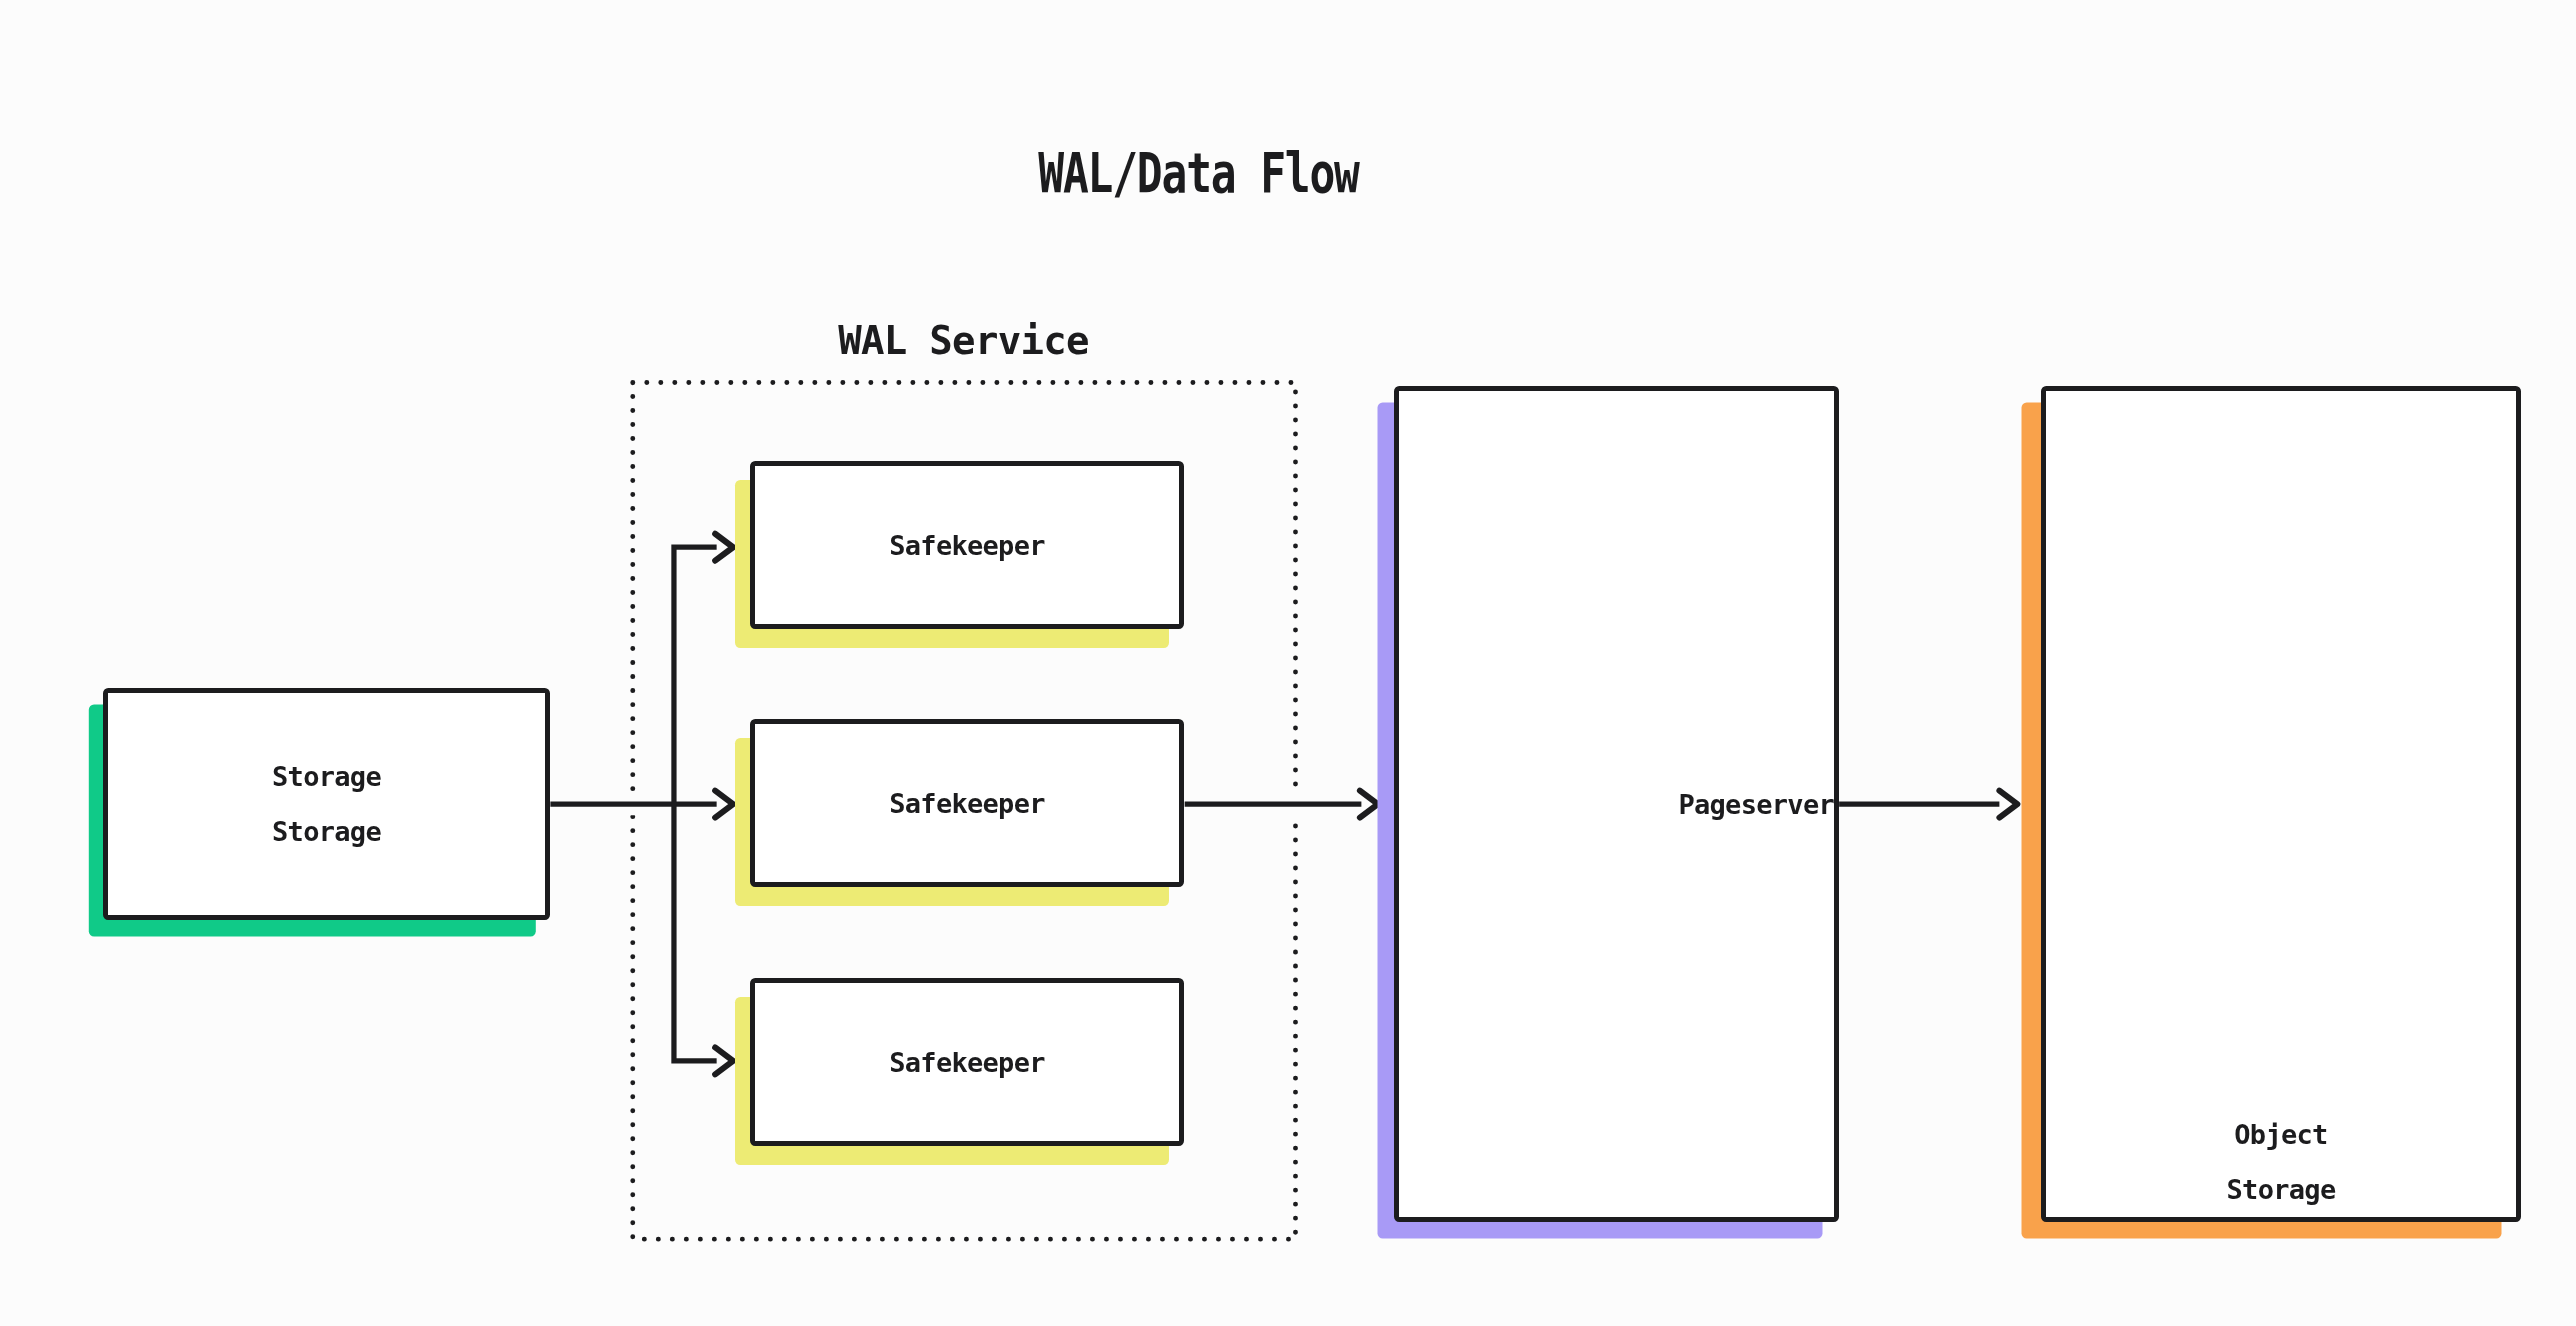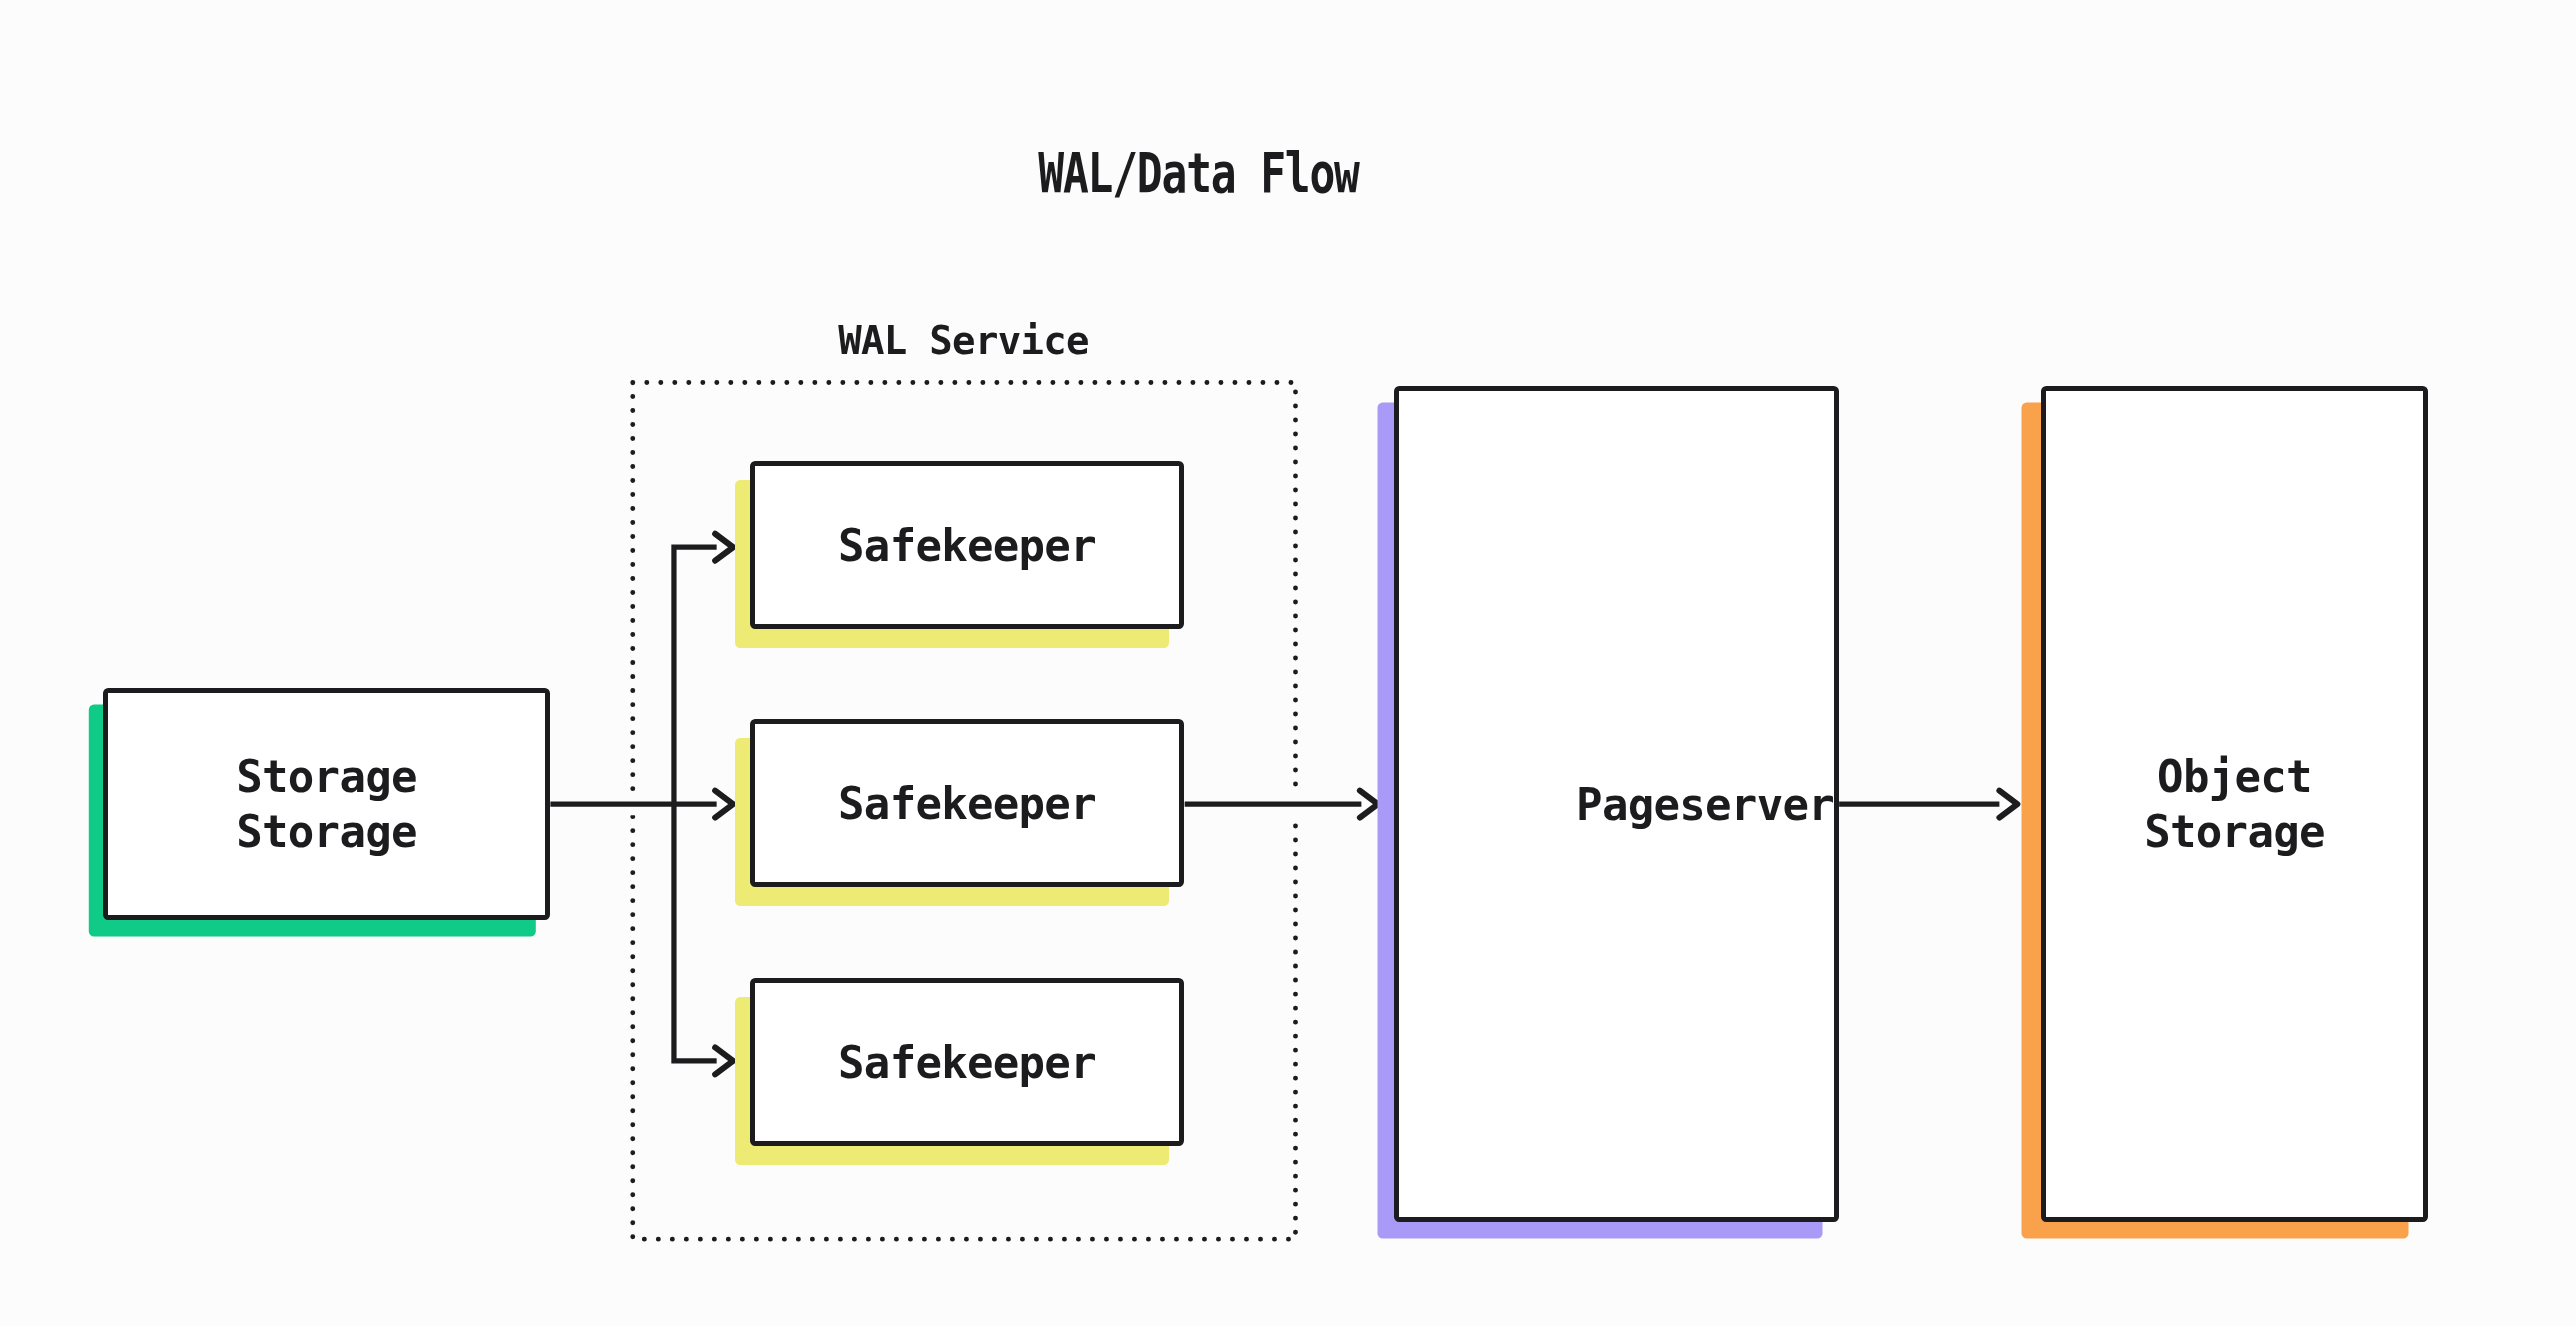--- a/index.html
+++ b/index.html
@@ -61,40 +61,40 @@
     position: absolute;
     background: var(--node-fill);
     border: 5.2px solid var(--ink);
     border-radius: 5.2px;
     display: flex;
     align-items: center;
     justify-content: center;
     z-index: 2;
   }
   .node .node-label {
-    font-size: 44px;
+    font-size: 27px;
     font-weight: bold;
     color: var(--ink);
     text-align: center;
     line-height: 55px;
     letter-spacing: -0.7px;
     white-space: nowrap;
   }
 
   .accent-green  { box-shadow: -14.2px 16.5px 0 0 var(--green); }
   .accent-yellow { box-shadow: -15px 19px 0 0 var(--yellow); }
   .accent-purple { box-shadow: -16.5px 16.5px 0 0 var(--purple); }
   .accent-orange { box-shadow: -19.5px 16.5px 0 0 var(--orange); }
 
   .node-postgres   { left: 103px;  top: 656px;  width: 447px; height: 232px; }
   .node-sk1        { left: 750px; top: 429px;  width: 434px; height: 168px; }
   .node-sk2        { left: 750px; top: 687px;  width: 434px; height: 168px; }
   .node-sk3        { left: 750px; top: 946px; width: 434px; height: 168px; }
   .node-pageserver { left: 1394px; top: 354px;  width: 445px; height: 836px; justify-content: flex-end; }
-  .node-objstore   { left: 2041px; top: 354px;  width: 387px; height: 836px; }
+  .node-objstore   { left: 2041px; top: 354px;  width: 480px; height: 836px; align-items: flex-end; }
 </style>
 </head>
 <body>
 
 <div class="canvas">
 
   <div class="diagram-title">WAL/Data Flow</div>
 
   <svg class="connector-layer" viewBox="0 0 3440 1772" xmlns="http://www.w3.org/2000/svg">
 

